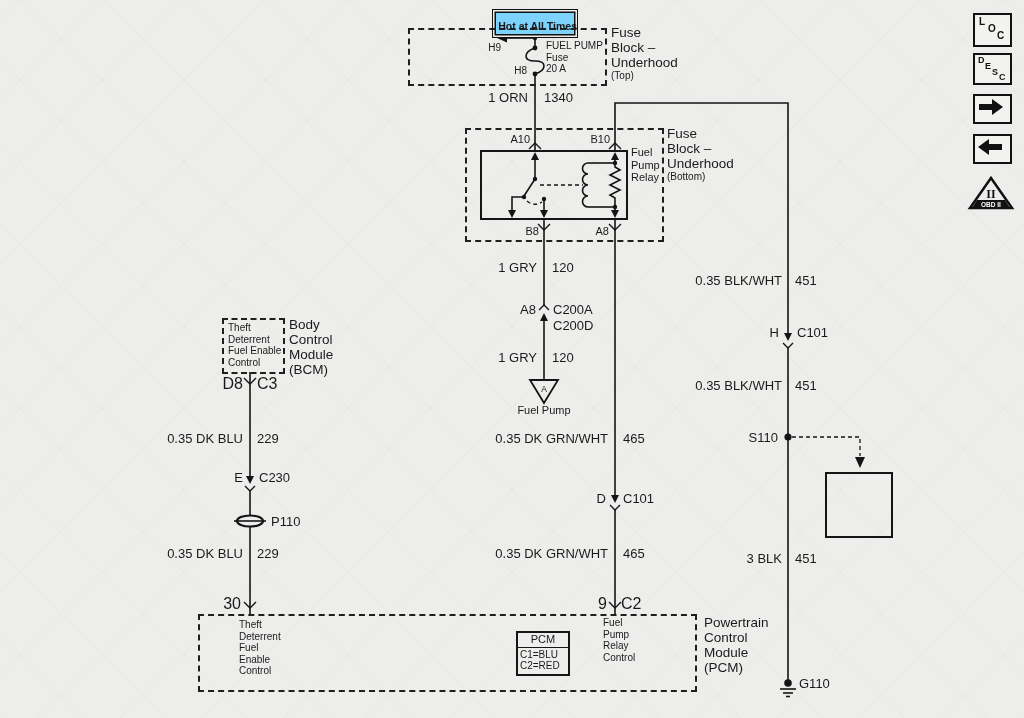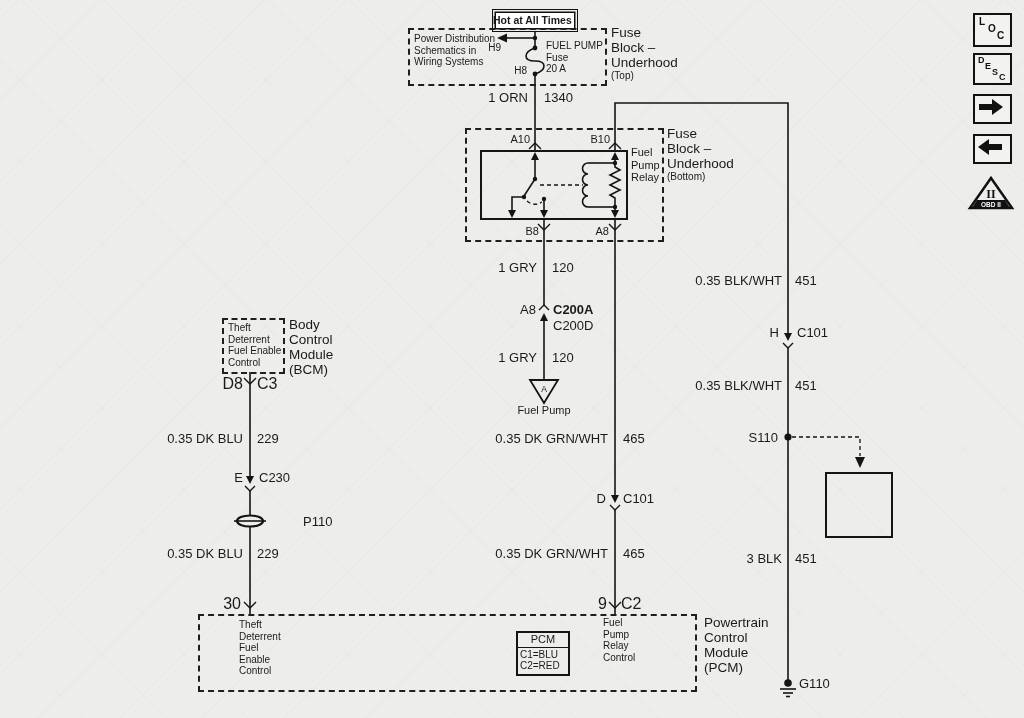--- a/index.html
+++ b/index.html
@@ -13,21 +13,21 @@
   .t14{font-size:13.5px;line-height:15px;}
   .t13{font-size:13px;line-height:15px;}
   .t12{font-size:16px;line-height:13px;}
   .t11{font-size:11px;line-height:12.5px;}
   .t10{font-size:10px;line-height:11.5px;}
   .r{text-align:right;}
   .c{text-align:center;}
   .dashedbox{position:absolute;border:2px dashed #1f1f1f;}
   .solidbox{position:absolute;border:2px solid #151515;}
   .hotbox{position:absolute;border:1.5px solid #111;box-shadow:0 0 0 1.5px #edeeec inset,0 0 0 3px #111 inset;
-          text-align:left;font-size:10.5px;font-weight:bold;padding-top:4px;background:#ffffff;}
+          text-align:right;font-size:10.5px;font-weight:bold;padding-top:10px;background:#7dd3fc;}
   svg.overlay{position:absolute;left:0;top:0;pointer-events:none;}
   .wire{stroke:#141414;stroke-width:1.6;fill:none;}
   .thin{stroke:#141414;stroke-width:1.4;fill:none;}
   .dash{stroke:#141414;stroke-width:1.3;fill:none;stroke-dasharray:4 3;}
   .fillk{fill:#141414;stroke:none;}
   .svgt{font:8.5px "Liberation Sans",sans-serif;fill:#141414;}
   .navbox{position:absolute;width:35px;border:2px solid #111;background:#f2f3f1;}
   .navbox span{position:absolute;font-size:10px;font-weight:bold;color:#111;}
   .obdii-tri text{fill:#111;}
 </style>
@@ -120,23 +120,20 @@
       <path class="wire" d="M250,491 V614"></path>
       <ellipse cx="250" cy="521" rx="13" ry="5.5" fill="#edeeec" stroke="#141414" stroke-width="2.2"></ellipse>
       <path class="wire" d="M234,521 H266" stroke-width="2"></path>
       <path class="thin" d="M244,602 L250,608 L256,602"></path>
     </g>
   </svg>
 
   <div class="hotbox" style="left:492px;top:9px;width:84px;height:17px;">Hot at All Times</div>
 
   <div class="dashedbox" style="left:408px;top:28px;width:195px;height:54px;"></div>
-  <div class="t t10" style="left:414px;top:33px;width:90px;">Power Distribution
-Schematics in
-Wiring Systems</div>
   <div class="t t10 r" style="left:468px;top:42px;width:33px;">H9</div>
   <div class="t t10 r" style="left:494px;top:65px;width:33px;">H8</div>
   <div class="t t10" style="left:546px;top:40px;width:60px;">FUEL PUMP
 Fuse
 20 A</div>
   <div class="t t14" style="left:611px;top:25px;width:95px;">Fuse
 Block –
 Underhood</div>
   <div class="t t10" style="left:611px;top:70px;">(Top)</div>
 
@@ -153,21 +150,21 @@
 Pump
 Relay</div>
   <div class="t t14" style="left:667px;top:126px;width:100px;">Fuse
 Block –
 Underhood</div>
   <div class="t t10" style="left:667px;top:171px;">(Bottom)</div>
 
   <div class="t t13 r" style="left:437px;top:260px;width:100px;">1 GRY</div>
   <div class="t t13" style="left:552px;top:260px;">120</div>
   <div class="t t13 r" style="left:436px;top:302px;width:100px;">A8</div>
-  <div class="t t13" style="left:553px;top:302px;font-weight:bold;">C200A</div>
+  <div class="t t13" style="left:553px;top:302px;">C200A</div>
   <div class="t t13" style="left:553px;top:318px;">C200D</div>
   <div class="t t13 r" style="left:437px;top:350px;width:100px;">1 GRY</div>
   <div class="t t13" style="left:552px;top:350px;">120</div>
   <div class="t t11 c" style="left:494px;top:404px;width:100px;">Fuel Pump</div>
 
   <div class="t t13 r" style="left:652px;top:273px;width:130px;">0.35 BLK/WHT</div>
   <div class="t t13" style="left:795px;top:273px;">451</div>
   <div class="t t13 r" style="left:739px;top:325px;width:40px;">H</div>
   <div class="t t13" style="left:797px;top:325px;">C101</div>
   <div class="t t13 r" style="left:652px;top:378px;width:130px;">0.35 BLK/WHT</div>
@@ -186,21 +183,21 @@
   <div class="t t14" style="left:289px;top:317px;width:80px;">Body
 Control
 Module
 (BCM)</div>
   <div class="t t12 r" style="left:203px;top:377px;width:40px;">D8</div>
   <div class="t t12" style="left:257px;top:377px;">C3</div>
   <div class="t t13 r" style="left:123px;top:431px;width:120px;">0.35 DK BLU</div>
   <div class="t t13" style="left:257px;top:431px;">229</div>
   <div class="t t13 r" style="left:203px;top:470px;width:40px;">E</div>
   <div class="t t13" style="left:259px;top:470px;">C230</div>
-  <div class="t t13" style="left:271px;top:514px;margin-left:32px;">P110</div>
+  <div class="t t13" style="left:271px;top:514px;">P110</div>
   <div class="t t13 r" style="left:123px;top:546px;width:120px;">0.35 DK BLU</div>
   <div class="t t13" style="left:257px;top:546px;">229</div>
   <div class="t t12 r" style="left:201px;top:597px;width:40px;">30</div>
 
   <div class="t t13 r" style="left:458px;top:431px;width:150px;">0.35 DK GRN/WHT</div>
   <div class="t t13" style="left:623px;top:431px;">465</div>
   <div class="t t13 r" style="left:566px;top:491px;width:40px;">D</div>
   <div class="t t13" style="left:623px;top:491px;">C101</div>
   <div class="t t13 r" style="left:458px;top:546px;width:150px;">0.35 DK GRN/WHT</div>
   <div class="t t13" style="left:623px;top:546px;">465</div>

